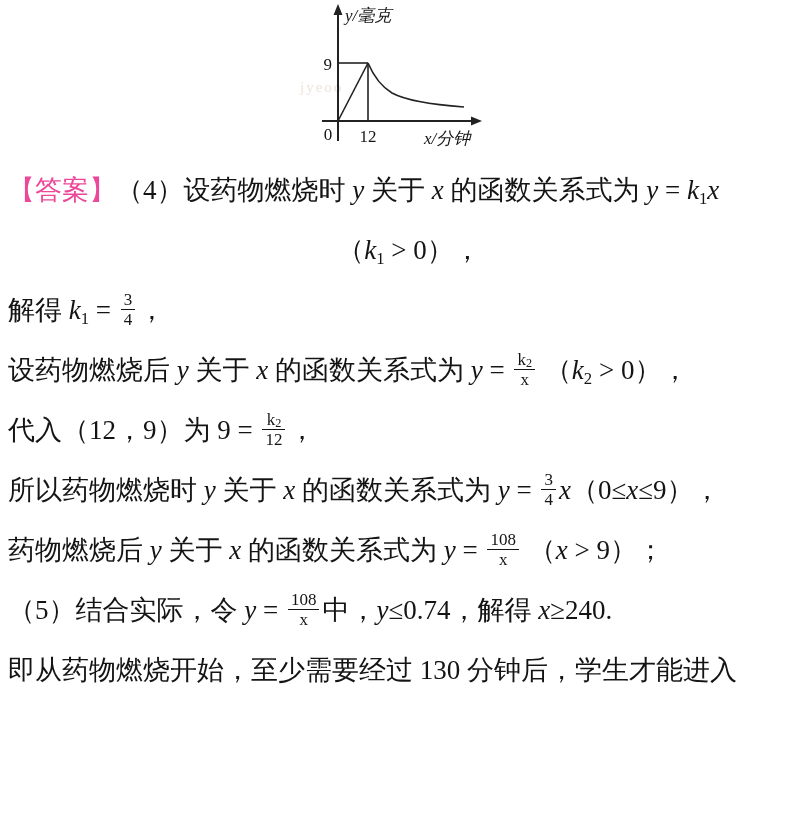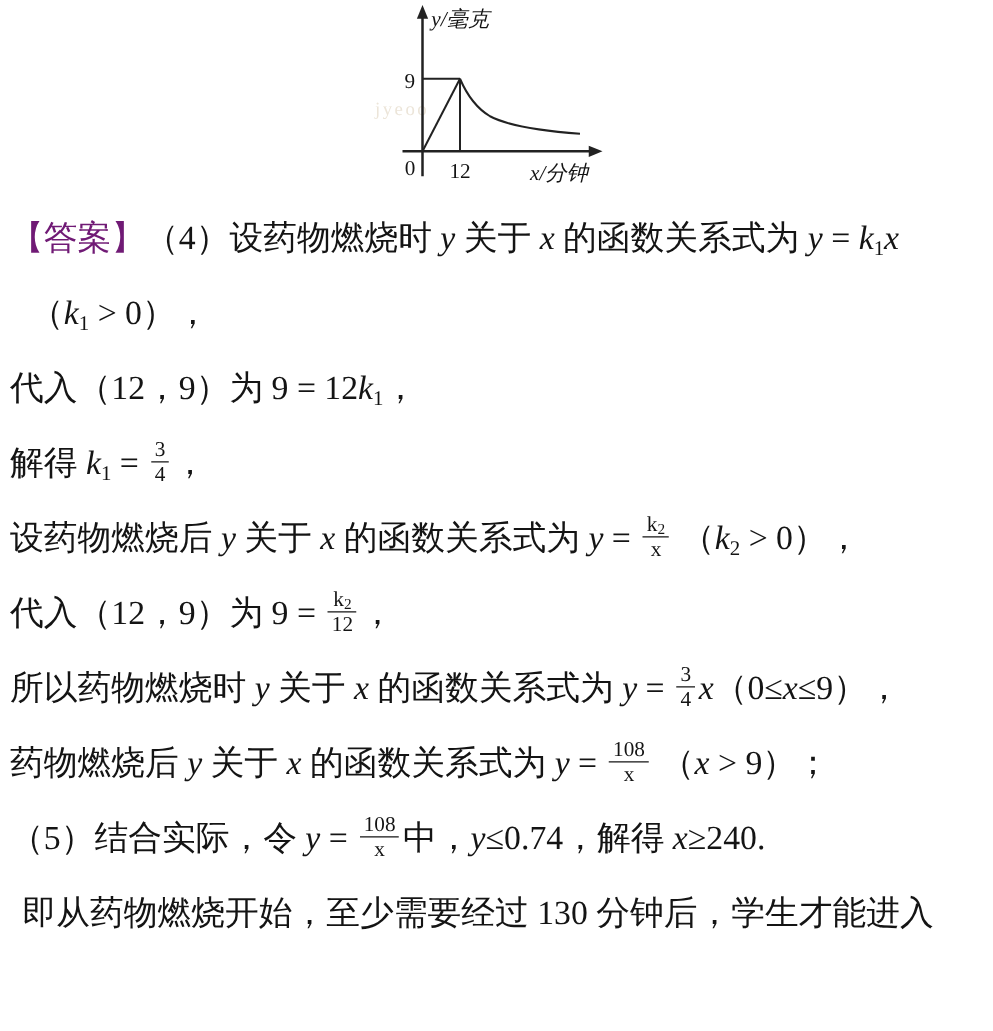--- a/index.html
+++ b/index.html
@@ -11,25 +11,25 @@
   .figure{position:absolute;left:288px;top:0;}
   .figure text{font-family:"Liberation Serif","DejaVu Serif",serif;font-size:17px;fill:#141414;}
   .figure text.axis-label{font-style:italic;}
   .figure text.watermark{fill:#ece5d9;font-size:15px;letter-spacing:2px;}
   
   #answer-lines{position:absolute;top:160px;left:0;width:794px;}
   .line{
     height:60px;line-height:60px;padding-left:8px;
     font-size:27px;white-space:pre;
   }
-  .line:nth-child(2){padding-left:24px;}
+  .line:nth-child(2){padding-left:24px;text-align:center;}
   .line:nth-child(10){padding-left:18px;}
   .line:nth-child(11){padding-left:2px;}
   .seg{color:inherit;}
-  .seg.red{color:#701a75;text-align:center;}
+  .seg.red{color:#ec4899;text-align:center;}
   .seg.it{font-style:italic;}
   sub.seg{font-size:0.62em;line-height:0;vertical-align:-0.28em;font-style:normal;}
   .frac{
     display:inline-block;vertical-align:middle;text-align:center;
     font-size:17px;line-height:1.15;margin:0 3px;transform:translateY(-3px);
     white-space:nowrap;
   }
   .frac .num{display:block;padding:0 3px;}
   .frac .den{display:block;border-top:1.5px solid #141414;padding:0 3px;}
   .frac sub{font-size:0.72em;vertical-align:-0.15em;line-height:0;}
@@ -55,21 +55,20 @@
   <text x="44" y="70" text-anchor="end">9</text>
   <text x="40" y="140" text-anchor="middle">0</text>
   <text x="80" y="142" text-anchor="middle">12</text>
   <text x="57" y="21" class="axis-label">y/毫克</text>
   <text x="136" y="144" class="axis-label">x/分钟</text>
 </svg>
 
 <div id="answer-lines">
     <div class="line"><span class="seg red">【答案】</span><span class="seg">（4）设药物燃烧时 </span><span class="seg it">y</span><span class="seg"> 关于 </span><span class="seg it">x</span><span class="seg"> 的函数关系式为 </span><span class="seg it">y</span><span class="seg"> = </span><span class="seg it">k</span><sub class="seg">1</sub><span class="seg it">x</span></div>
     <div class="line"><span class="seg">（</span><span class="seg it">k</span><sub class="seg">1</sub><span class="seg"> &gt; 0），</span></div>
-    <div class="line"><span class="seg">代入（12，9）为 9 = 12</span><span class="seg it">k</span><sub class="seg">1</sub><span class="seg">，</span></div>
     <div class="line"><span class="seg">解得 </span><span class="seg it">k</span><sub class="seg">1</sub><span class="seg"> = </span><span class="frac"><span class="num"><span class="seg">3</span></span><span class="den"><span class="seg">4</span></span></span><span class="seg">，</span></div>
     <div class="line"><span class="seg">设药物燃烧后 </span><span class="seg it">y</span><span class="seg"> 关于 </span><span class="seg it">x</span><span class="seg"> 的函数关系式为 </span><span class="seg it">y</span><span class="seg"> = </span><span class="frac"><span class="num"><span class="seg">k</span><sub class="seg">2</sub></span><span class="den"><span class="seg">x</span></span></span><span class="seg"> （</span><span class="seg it">k</span><sub class="seg">2</sub><span class="seg"> &gt; 0），</span></div>
     <div class="line"><span class="seg">代入（12，9）为 9 = </span><span class="frac"><span class="num"><span class="seg">k</span><sub class="seg">2</sub></span><span class="den"><span class="seg">12</span></span></span><span class="seg">，</span></div>
     <div class="line"><span class="seg">所以药物燃烧时 </span><span class="seg it">y</span><span class="seg"> 关于 </span><span class="seg it">x</span><span class="seg"> 的函数关系式为 </span><span class="seg it">y</span><span class="seg"> = </span><span class="frac"><span class="num"><span class="seg">3</span></span><span class="den"><span class="seg">4</span></span></span><span class="seg it">x</span><span class="seg">（0≤</span><span class="seg it">x</span><span class="seg">≤9），</span></div>
     <div class="line"><span class="seg">药物燃烧后 </span><span class="seg it">y</span><span class="seg"> 关于 </span><span class="seg it">x</span><span class="seg"> 的函数关系式为 </span><span class="seg it">y</span><span class="seg"> = </span><span class="frac"><span class="num"><span class="seg">108</span></span><span class="den"><span class="seg">x</span></span></span><span class="seg"> （</span><span class="seg it">x</span><span class="seg"> &gt; 9）；</span></div>
     <div class="line"><span class="seg">（5）结合实际，令 </span><span class="seg it">y</span><span class="seg"> = </span><span class="frac"><span class="num"><span class="seg">108</span></span><span class="den"><span class="seg">x</span></span></span><span class="seg">中，</span><span class="seg it">y</span><span class="seg">≤0.74，解得 </span><span class="seg it">x</span><span class="seg">≥240.</span></div>
     <div class="line"><span class="seg">即从药物燃烧开始，至少需要经过 130 分钟后，学生才能进入</span></div>
   </div>
 
 </body></html>

